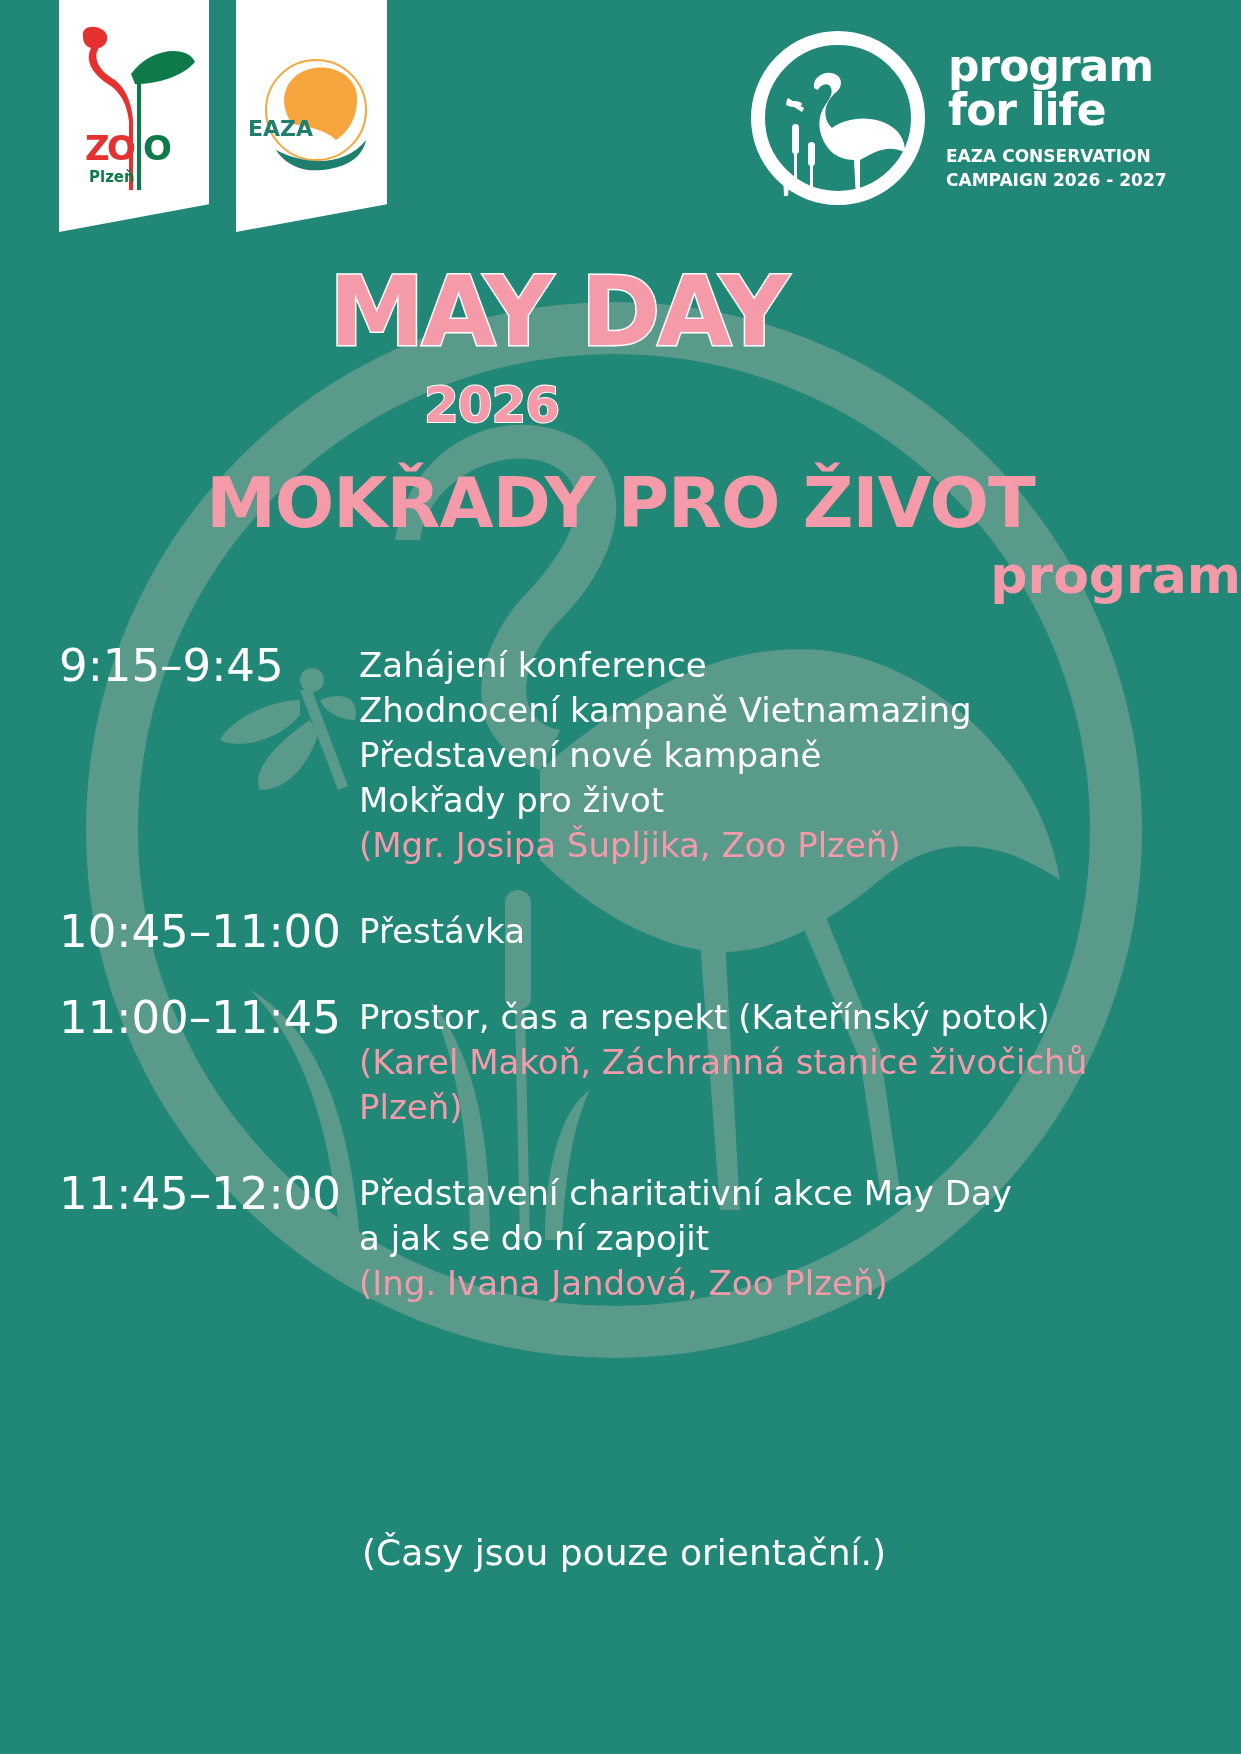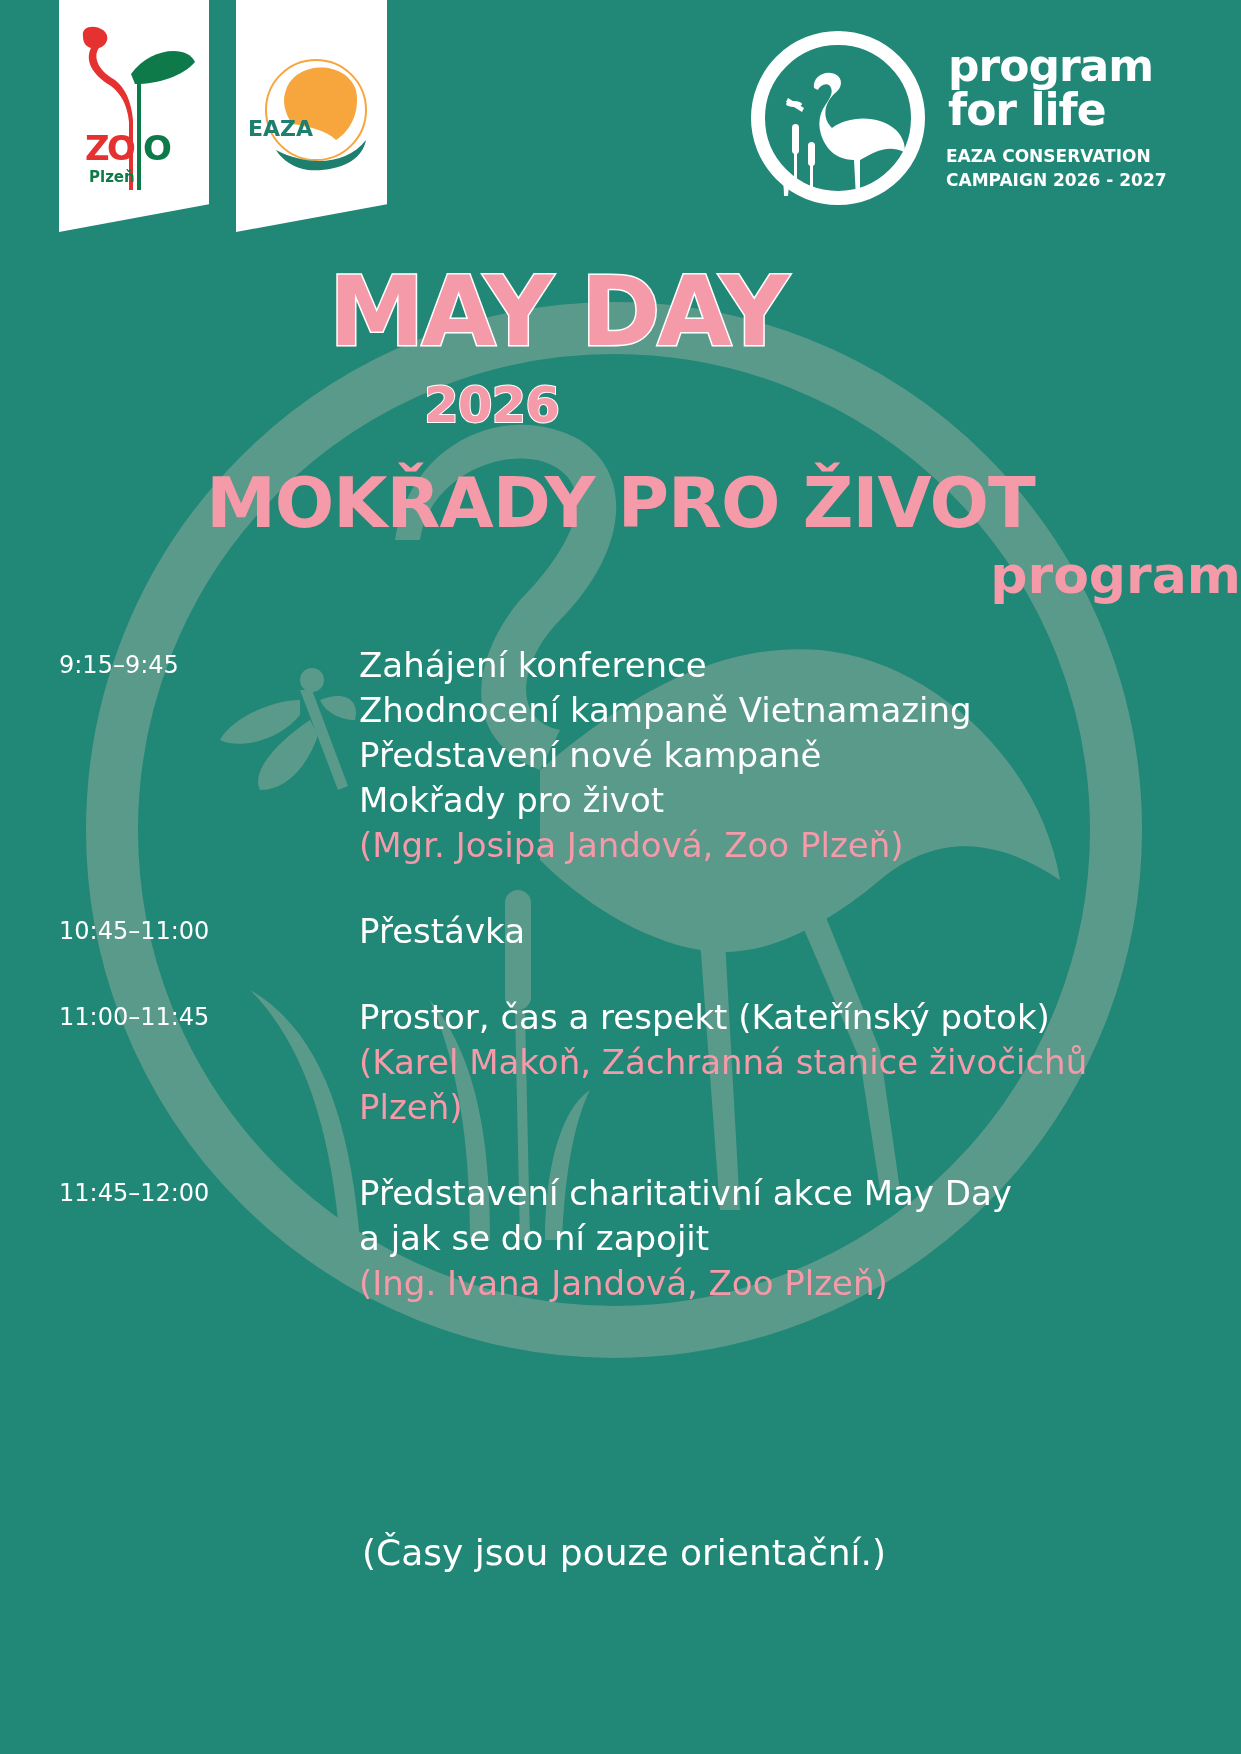--- a/index.html
+++ b/index.html
@@ -19,21 +19,21 @@
                 color:#f59aa8; letter-spacing:-3px; -webkit-text-stroke:3px #ffffff; paint-order:stroke fill; }
   .title-year { position:absolute; left:0; width:983px; text-align:center; top:375px;
                 font-weight:bold; font-size:50px; line-height:60px; color:#f59aa8;
                 -webkit-text-stroke:2px #ffffff; paint-order:stroke fill; letter-spacing:-1px; }
   .subtitle { position:absolute; left:0; width:1241px; text-align:center; top:463px;
               font-weight:bold; font-size:70px; line-height:80px; color:#f59aa8; letter-spacing:-1px; }
   .program-label { position:absolute; left:0; width:1241px; text-align:right; top:545px;
                    font-weight:bold; font-size:52px; line-height:60px; color:#f59aa8; }
   .schedule { position:absolute; left:59px; top:643px; width:1140px; }
   .item { display:flex; margin-bottom:41px; }
-  .time { width:300px; flex:none; font-size:24px; line-height:45px; }
+  .time { width:300px; flex:none; font-size:45px; line-height:45px; }
   .desc { flex:1; font-size:34px; line-height:45px; }
   .speaker { color:#f59aa8; }
   .note { position:absolute; left:362px; top:1530px; font-size:36px; line-height:45px; }
 </style>
 </head>
 <body>
 
 <svg class="bg-watermark" viewBox="0 0 1241 1754">
   <g fill="none" stroke="#5a9a8b" stroke-width="52">
     <circle cx="614" cy="830" r="502"></circle>
@@ -110,21 +110,21 @@
 <div class="program-label">program</div>
 
 <div class="schedule">
   <div class="item">
     <div class="time">9:15–9:45</div>
     <div class="desc">
       <div>Zahájení konference</div>
       <div>Zhodnocení kampaně Vietnamazing</div>
       <div>Představení nové kampaně</div>
       <div>Mokřady pro život</div>
-      <div class="speaker">(Mgr. Josipa Jandová, Zoo Plzeň)</div>
+      <div class="speaker">(Mgr. Josipa Šupljika, Zoo Plzeň)</div>
     </div>
   </div>
   <div class="item">
     <div class="time">10:45–11:00</div>
     <div class="desc">
       <div>Přestávka</div>
     </div>
   </div>
   <div class="item">
     <div class="time">11:00–11:45</div>

